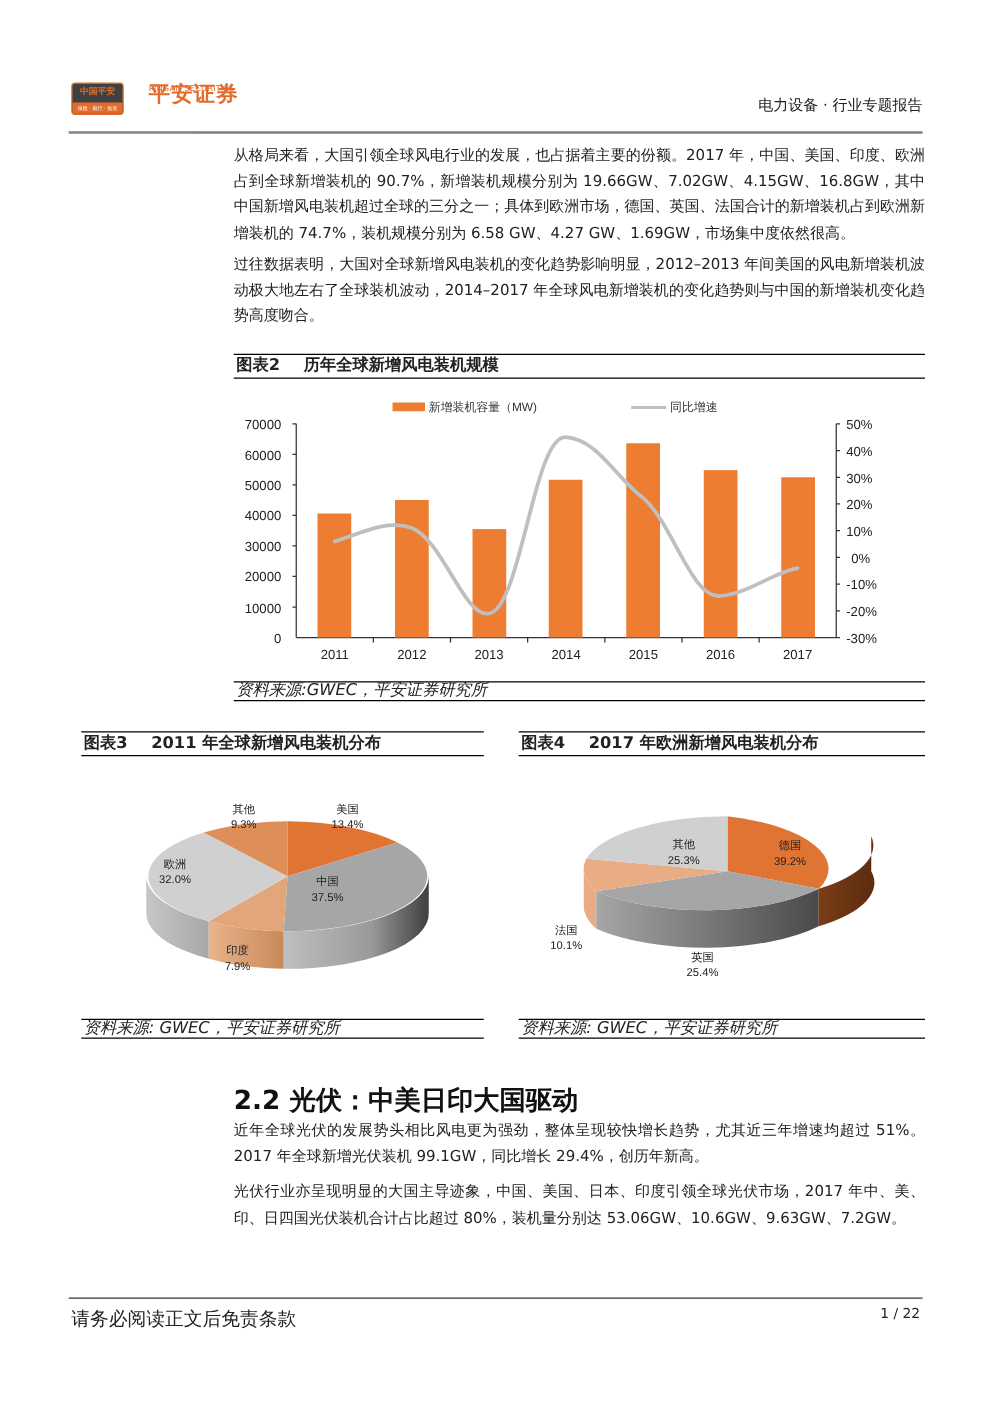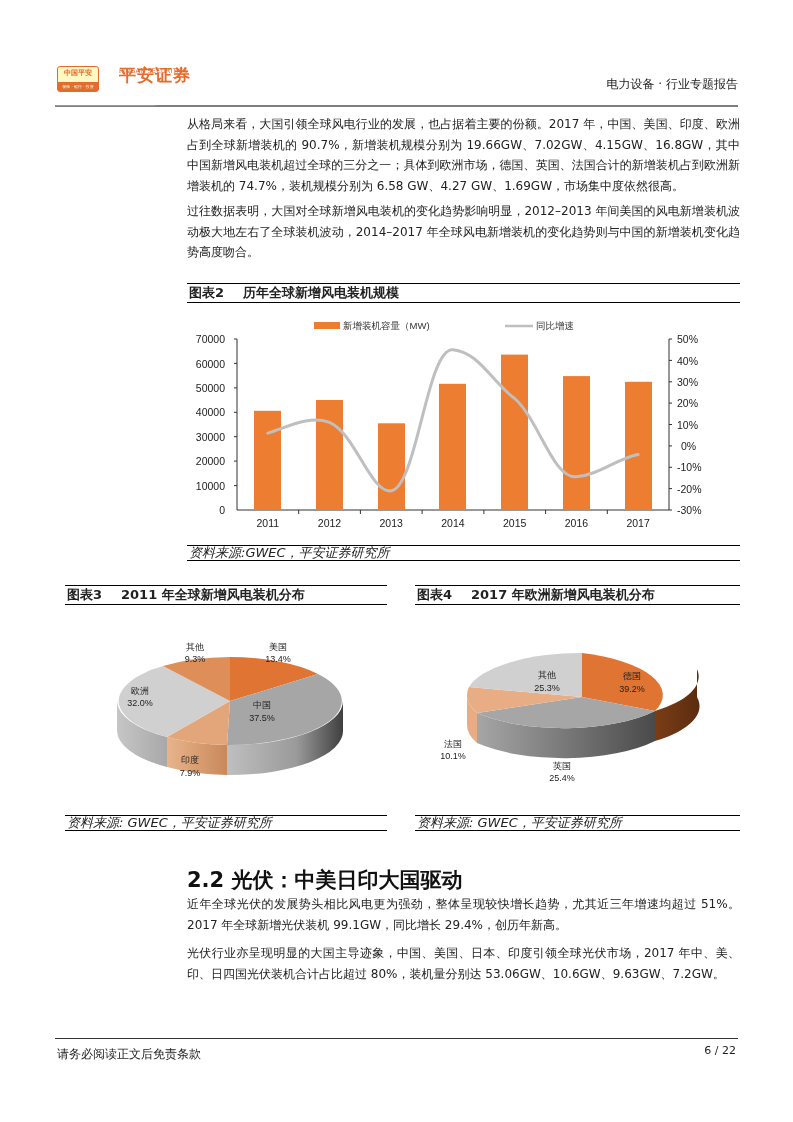--- a/index.html
+++ b/index.html
@@ -1,21 +1,21 @@
 <!DOCTYPE html>
 <html><head>
 <meta charset="utf-8">
 <style>
   * { box-sizing: border-box; margin: 0; padding: 0; }
   html, body { width: 793px; height: 1122px; background: #ffffff; }
   body { position: relative; font-family: "DejaVu Sans", "Liberation Sans", sans-serif; color: #222; overflow: hidden; }
 
   
   .header { position: absolute; left: 55px; top: 62px; width: 683px; height: 52px; }
-  .logo-badge { position: absolute; left: 2px; top: 4px; width: 42px; height: 26px; border: 1.5px solid #e36c2c; border-radius: 3px; background: #fef9c3; }
+  .logo-badge { position: absolute; left: 2px; top: 4px; width: 42px; height: 26px; border: 1.5px solid #e36c2c; border-radius: 3px; background: #404040; }
   .logo-badge .top { font-size: 7px; color: #e36c2c; font-weight: bold; text-align: center; line-height: 13px; }
   .logo-badge .bot { position: absolute; left: 0; right: 0; bottom: 0; height: 9px; background: #e36c2c; font-size: 4px; color: #fff; text-align: center; line-height: 9px; }
   .logo-cn { position: absolute; left: 64px; top: 2px; font-size: 17px; font-weight: bold; color: #e36c2c; letter-spacing: 1px; }
   .logo-en { position: absolute; left: 64px; top: 5px; font-size: 6.5px; color: #e36c2c; letter-spacing: 0.2px; }
   .header-right { position: absolute; right: 0; top: 14px; font-size: 12px; color: #222; }
   .header-line { position: absolute; left: 55px; top: 105px; width: 683px; height: 2px; background: #7f7f7f; }
   .header-line .thin { position: absolute; left: 0; top: 0; width: 100px; height: 1px; background: #999; }
 
   
   .para { position: absolute; left: 187px; width: 553px; font-size: 12px; line-height: 20.5px; color: #222; text-align: justify; }
@@ -24,21 +24,21 @@
   .fig-title { position: absolute; height: 20px; border-top: 1.5px solid #000; border-bottom: 1.5px solid #000; font-size: 13px; font-weight: bold; line-height: 17px; padding-left: 2px; }
   .fig-title .num { display: inline-block; width: 54px; }
   .fig-source { position: absolute; height: 16px; border-top: 1px solid #000; border-bottom: 1.5px solid #000; font-size: 13px; font-style: italic; line-height: 14px; padding-left: 2px; color: #222; }
 
   svg text { font-family: "Liberation Sans", "DejaVu Sans", sans-serif; }
 
   .section-h { position: absolute; left: 187px; top: 866px; font-size: 21px; font-weight: bold; color: #111; }
 
   
   .footer-line { position: absolute; left: 55px; top: 1038px; width: 683px; height: 1px; background: #333; }
-  .footer-left { position: absolute; left: 57px; top: 1046px; font-size: 12px; color: #222; }
+  .footer-left { position: absolute; left: 57px; top: 1046px; font-size: 15px; color: #222; }
   .footer-right { position: absolute; right: 57px; top: 1044px; font-size: 11px; color: #222; }
 </style>
 </head>
 <body>
 
 <div class="header">
   <div class="logo-badge">
     <div class="top">中国平安</div>
     <div class="bot">保险 · 银行 · 投资</div>
   </div>
@@ -228,13 +228,13 @@
 </svg>
 
 <div class="fig-source" style="left:415px; top:815px; width:325px;">资料来源: GWEC，平安证券研究所</div>
 
 <div class="section-h">2.2  光伏：中美日印大国驱动</div>
 <div class="para" style="top:894px;">近年全球光伏的发展势头相比风电更为强劲，整体呈现较快增长趋势，尤其近三年增速均超过 51%。2017 年全球新增光伏装机 99.1GW，同比增长 29.4%，创历年新高。</div>
 <div class="para" style="top:943px;">光伏行业亦呈现明显的大国主导迹象，中国、美国、日本、印度引领全球光伏市场，2017 年中、美、印、日四国光伏装机合计占比超过 80%，装机量分别达 53.06GW、10.6GW、9.63GW、7.2GW。</div>
 
 <div class="footer-line"></div>
 <div class="footer-left">请务必阅读正文后免责条款</div>
-<div class="footer-right">6 / 22</div>
+<div class="footer-right">1 / 22</div>
 
 </body></html>

